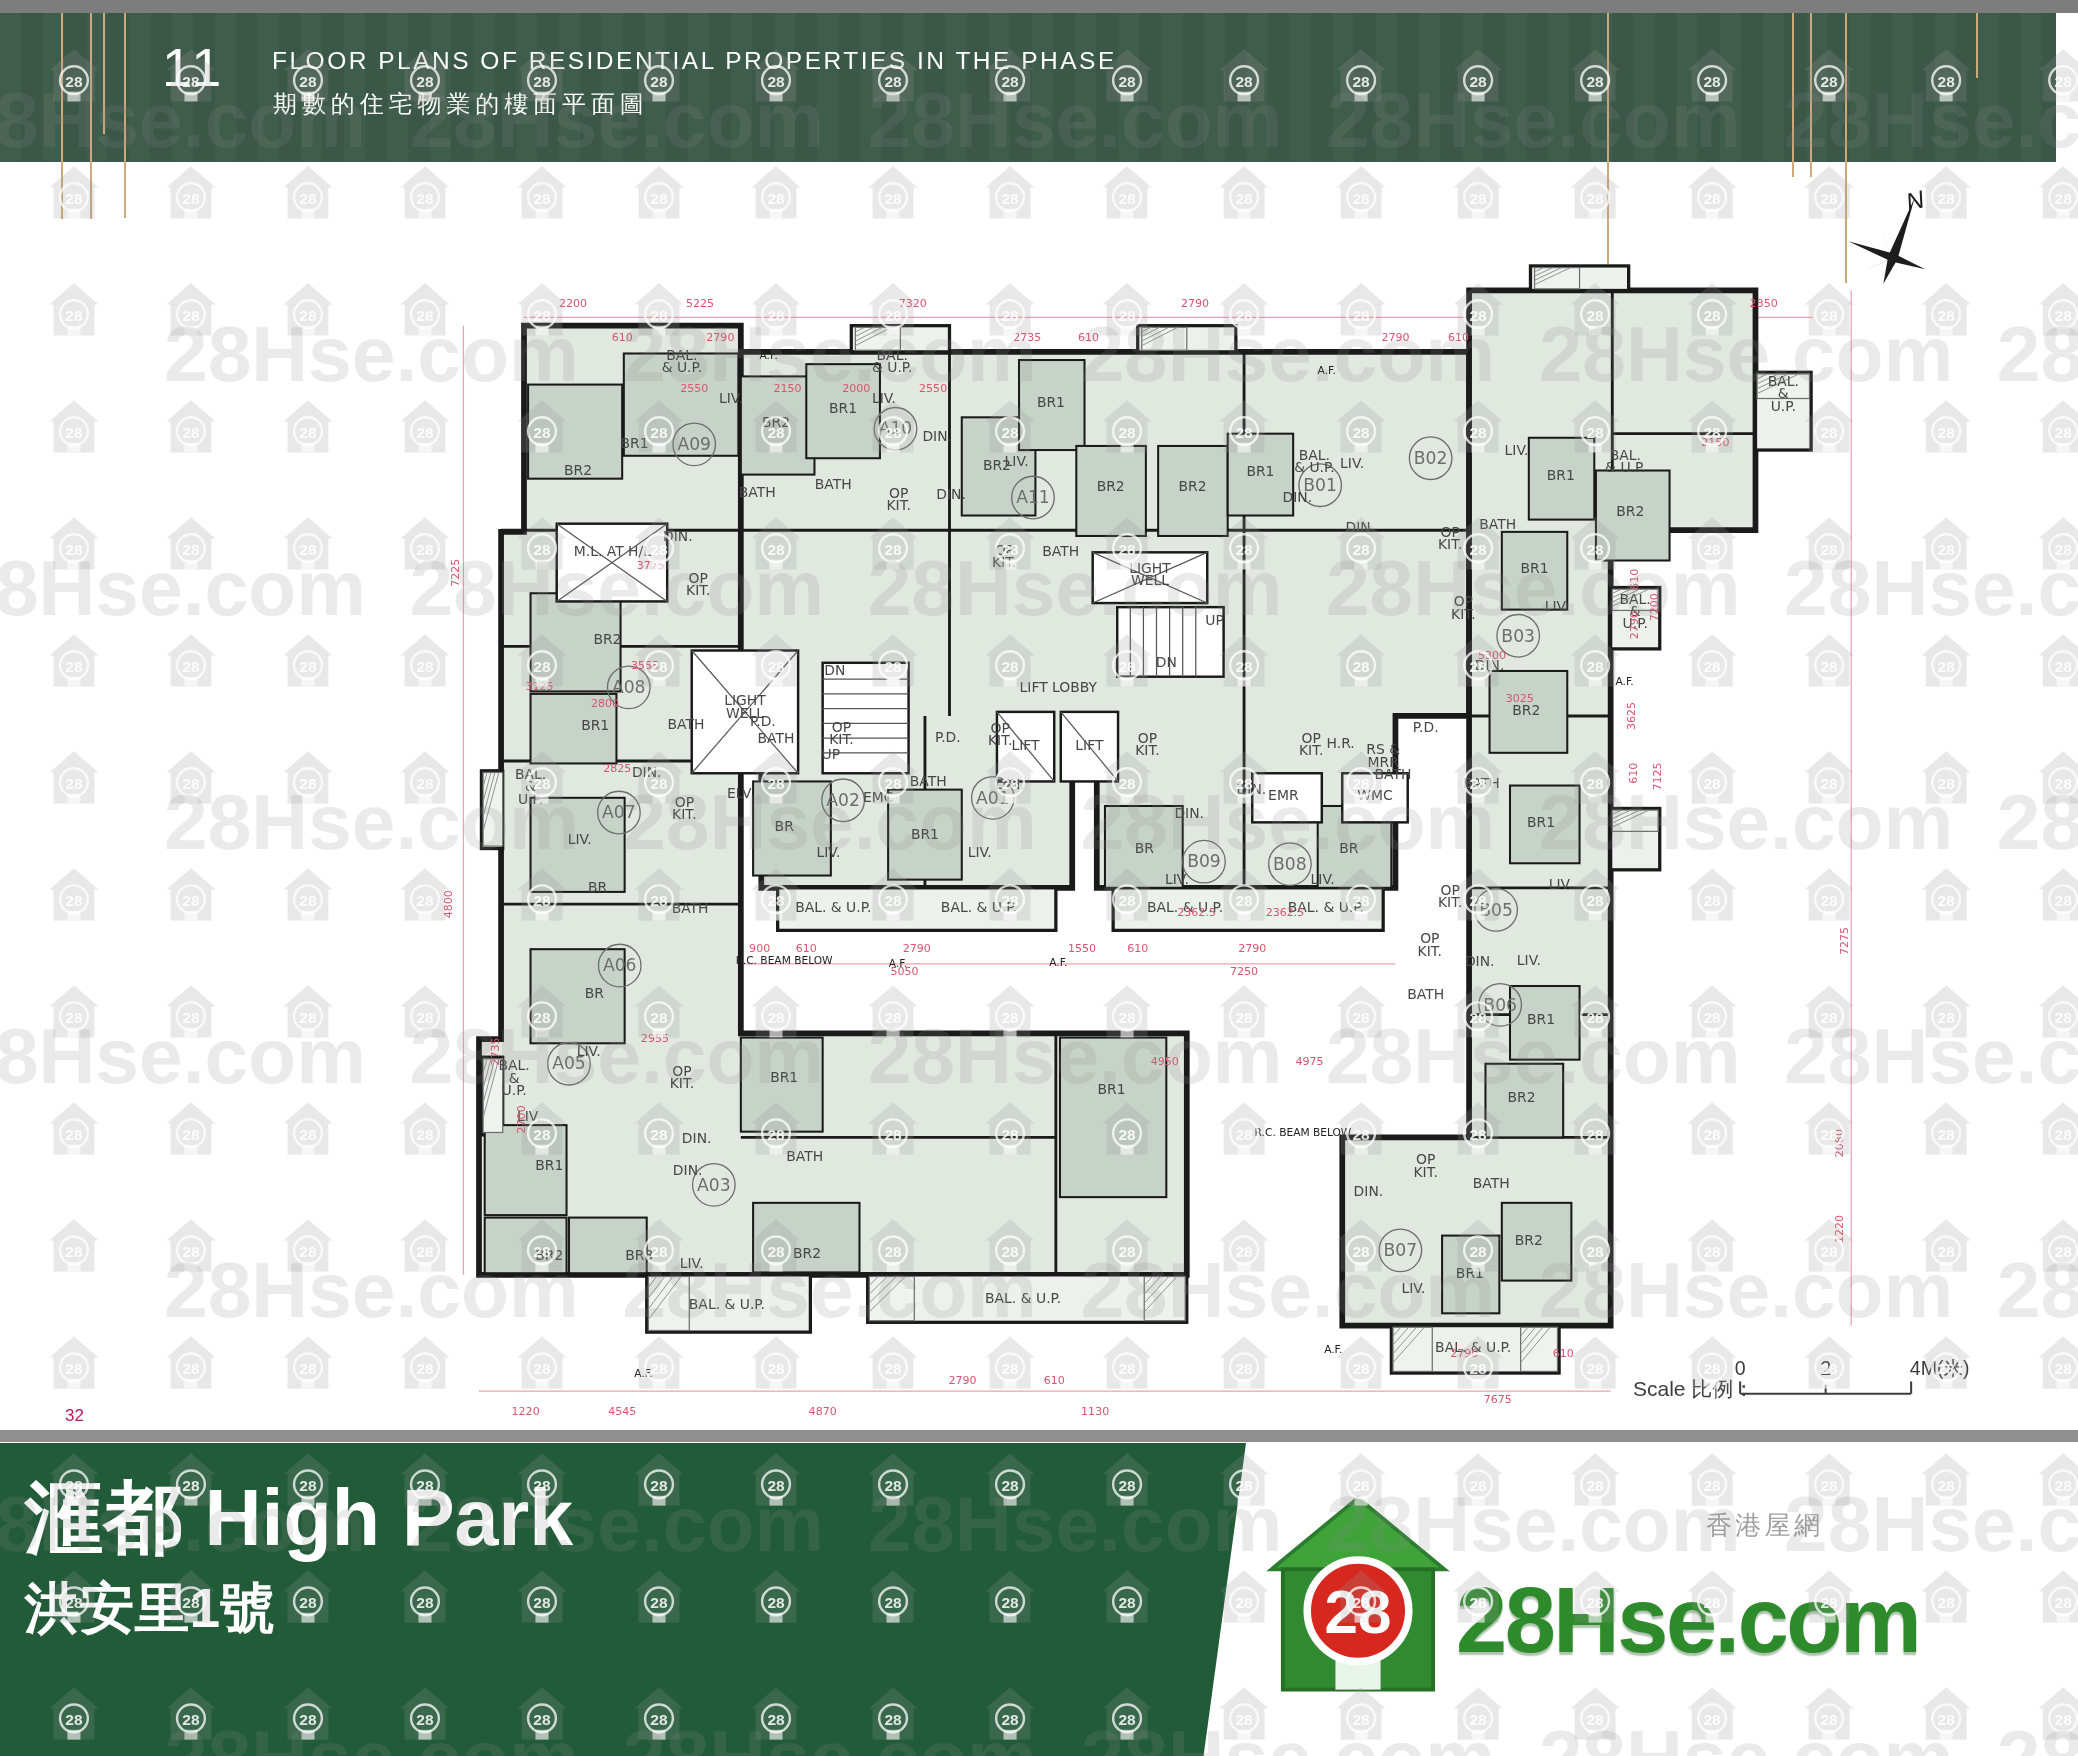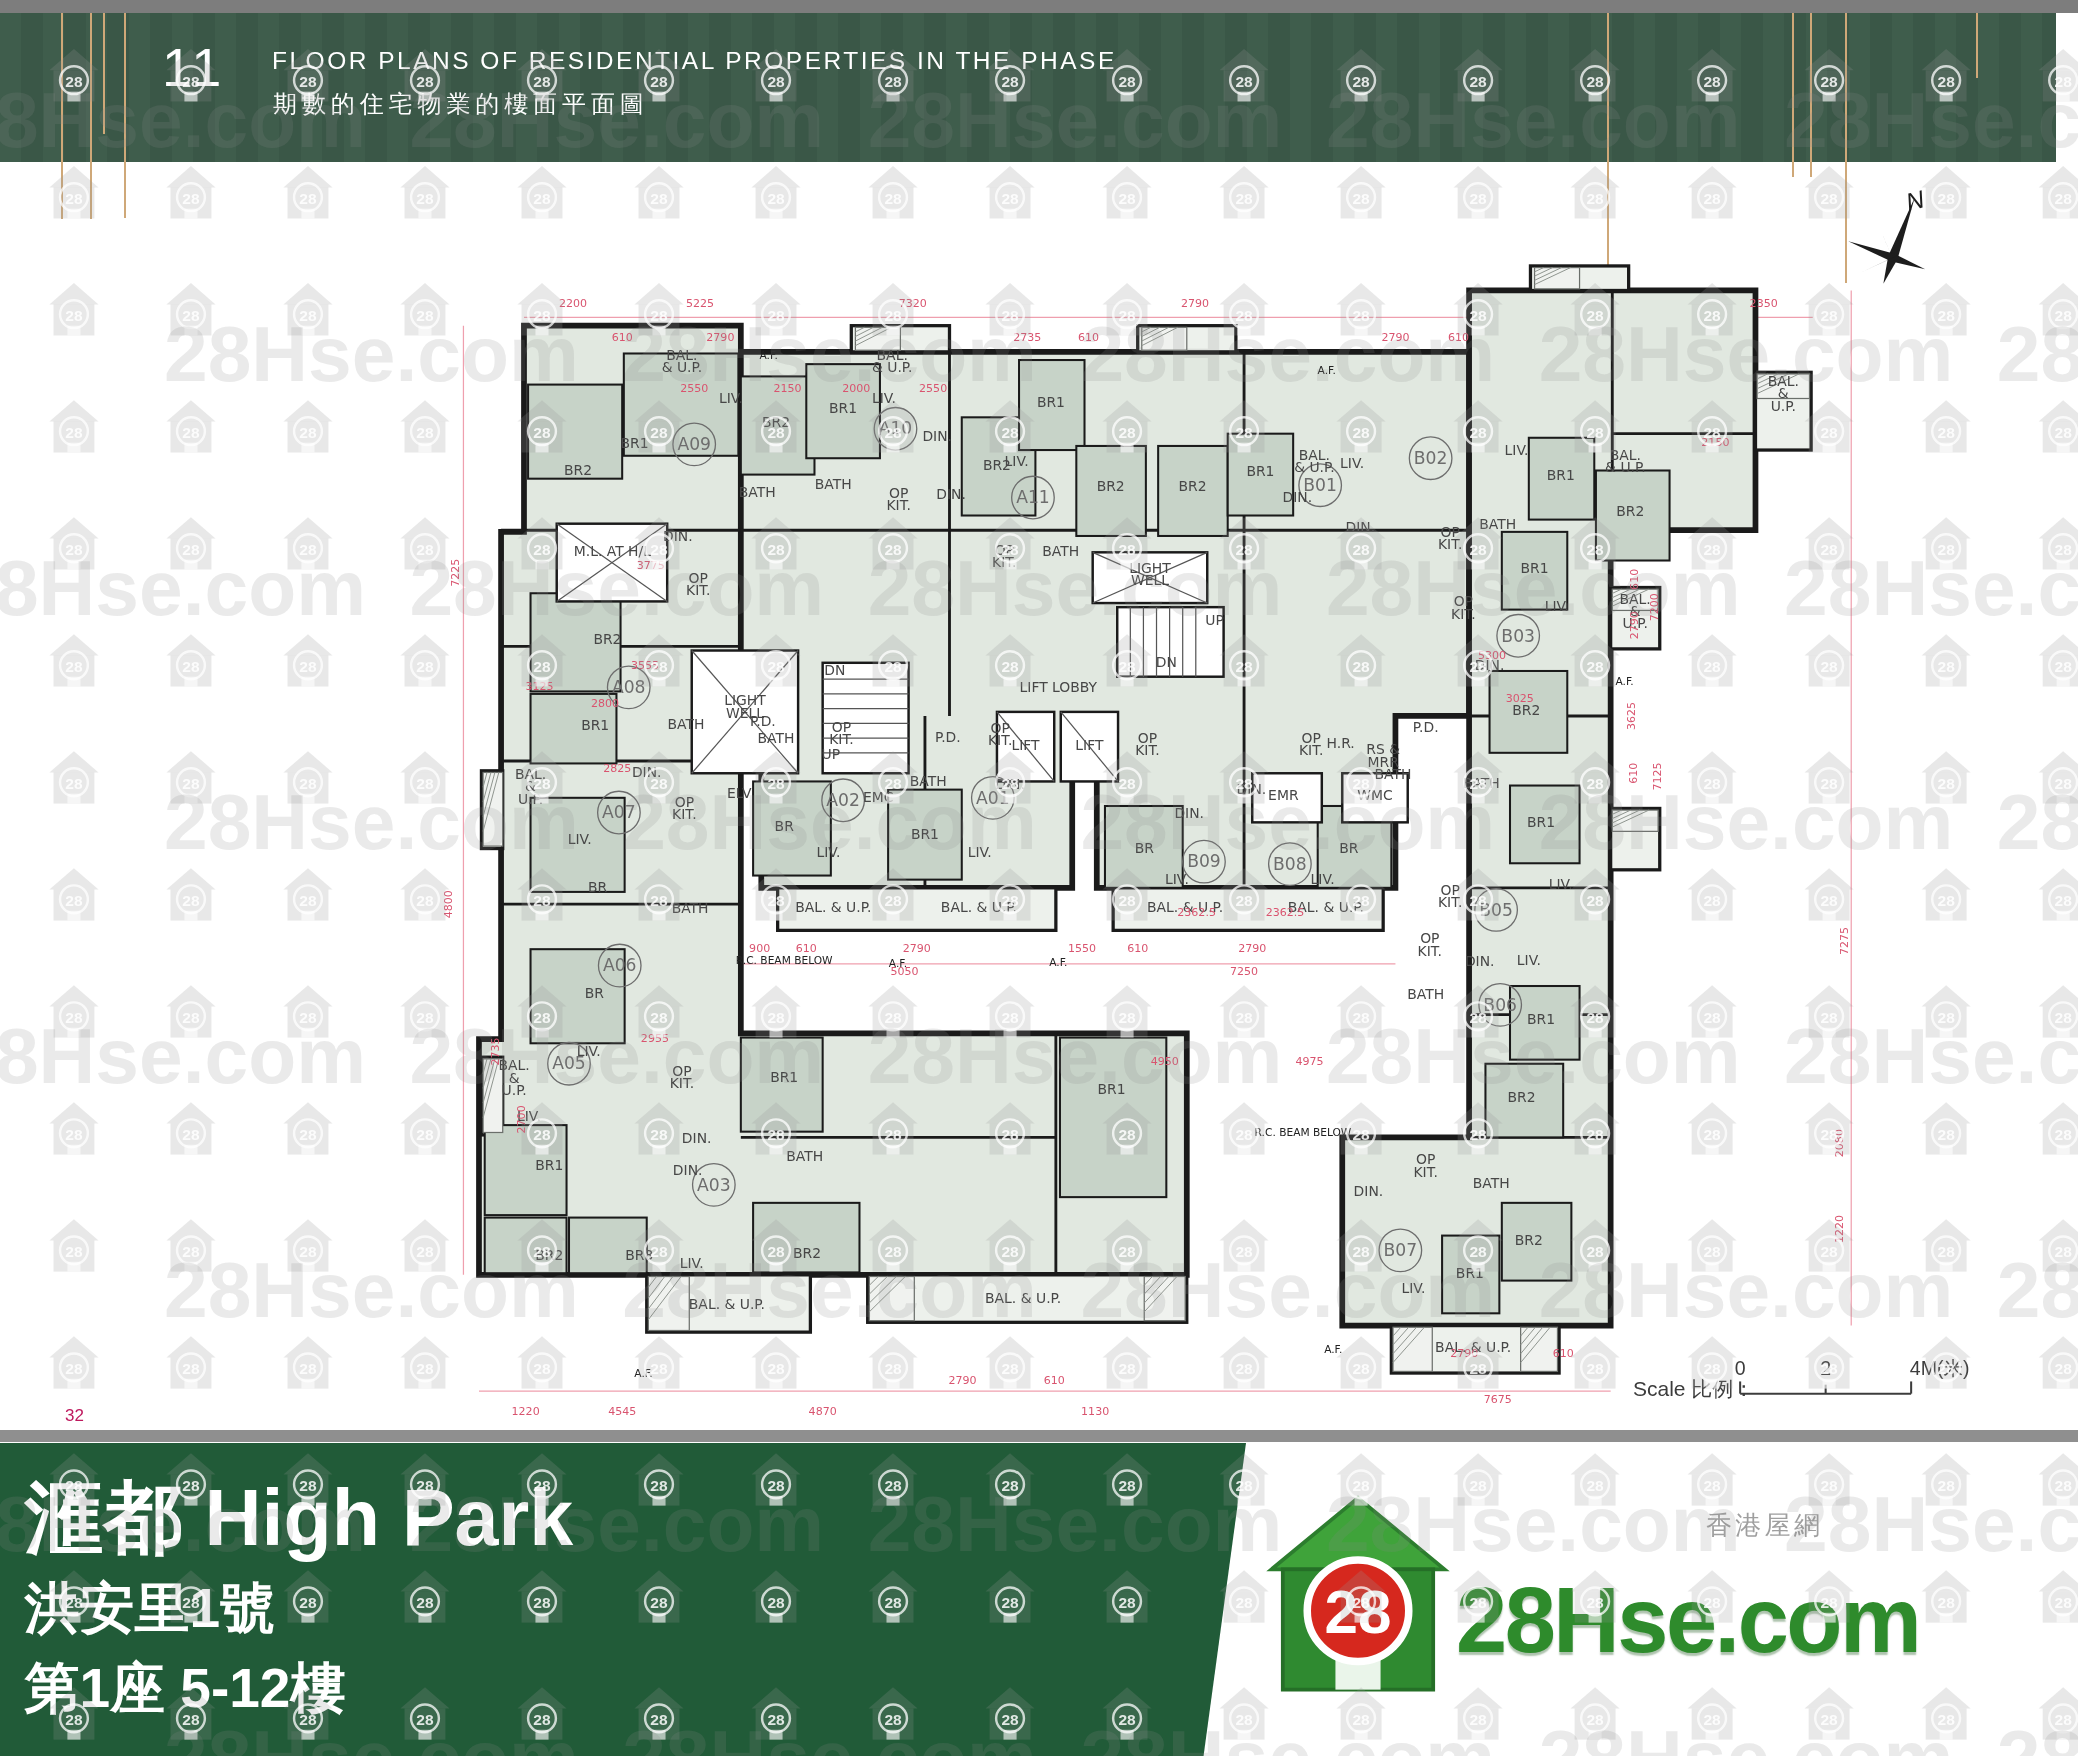--- a/index.html
+++ b/index.html
@@ -509,21 +509,20 @@
       <text x="255" y="22" font-size="24" fill="#3c3c3c" text-anchor="middle">4M(米)</text>
     </svg>
   </div>
 
   <div class="pagenum">32</div>
 
   <div class="pre-footer-gray"></div>
   <div class="footer-green">
     <div class="f1">滙都 High Park</div>
     <div class="f2">洪安里1號</div>
-    <div class="f3">第1座 5-12樓</div>
   </div>
   <div class="logo">
     <svg width="188" height="209" viewBox="0 0 100 110">
       <polygon points="50,2 96,40 4,40" fill="#3fa33a" stroke="#2c7d2e" stroke-width="2"></polygon>
       <rect x="10" y="40" width="80" height="64" fill="#2f8a30" stroke="#256f27" stroke-width="2"></rect>
       <rect x="38" y="88" width="24" height="16" fill="#eaf5ea"></rect>
       <circle cx="50" cy="62" r="27" fill="#d6281e" stroke="#fff" stroke-width="4"></circle>
       <text x="50" y="74" font-size="32" font-weight="bold" fill="#fff" text-anchor="middle" font-family="Liberation Sans, sans-serif">28</text>
     </svg>
     <div class="tagline">香港屋網</div>

